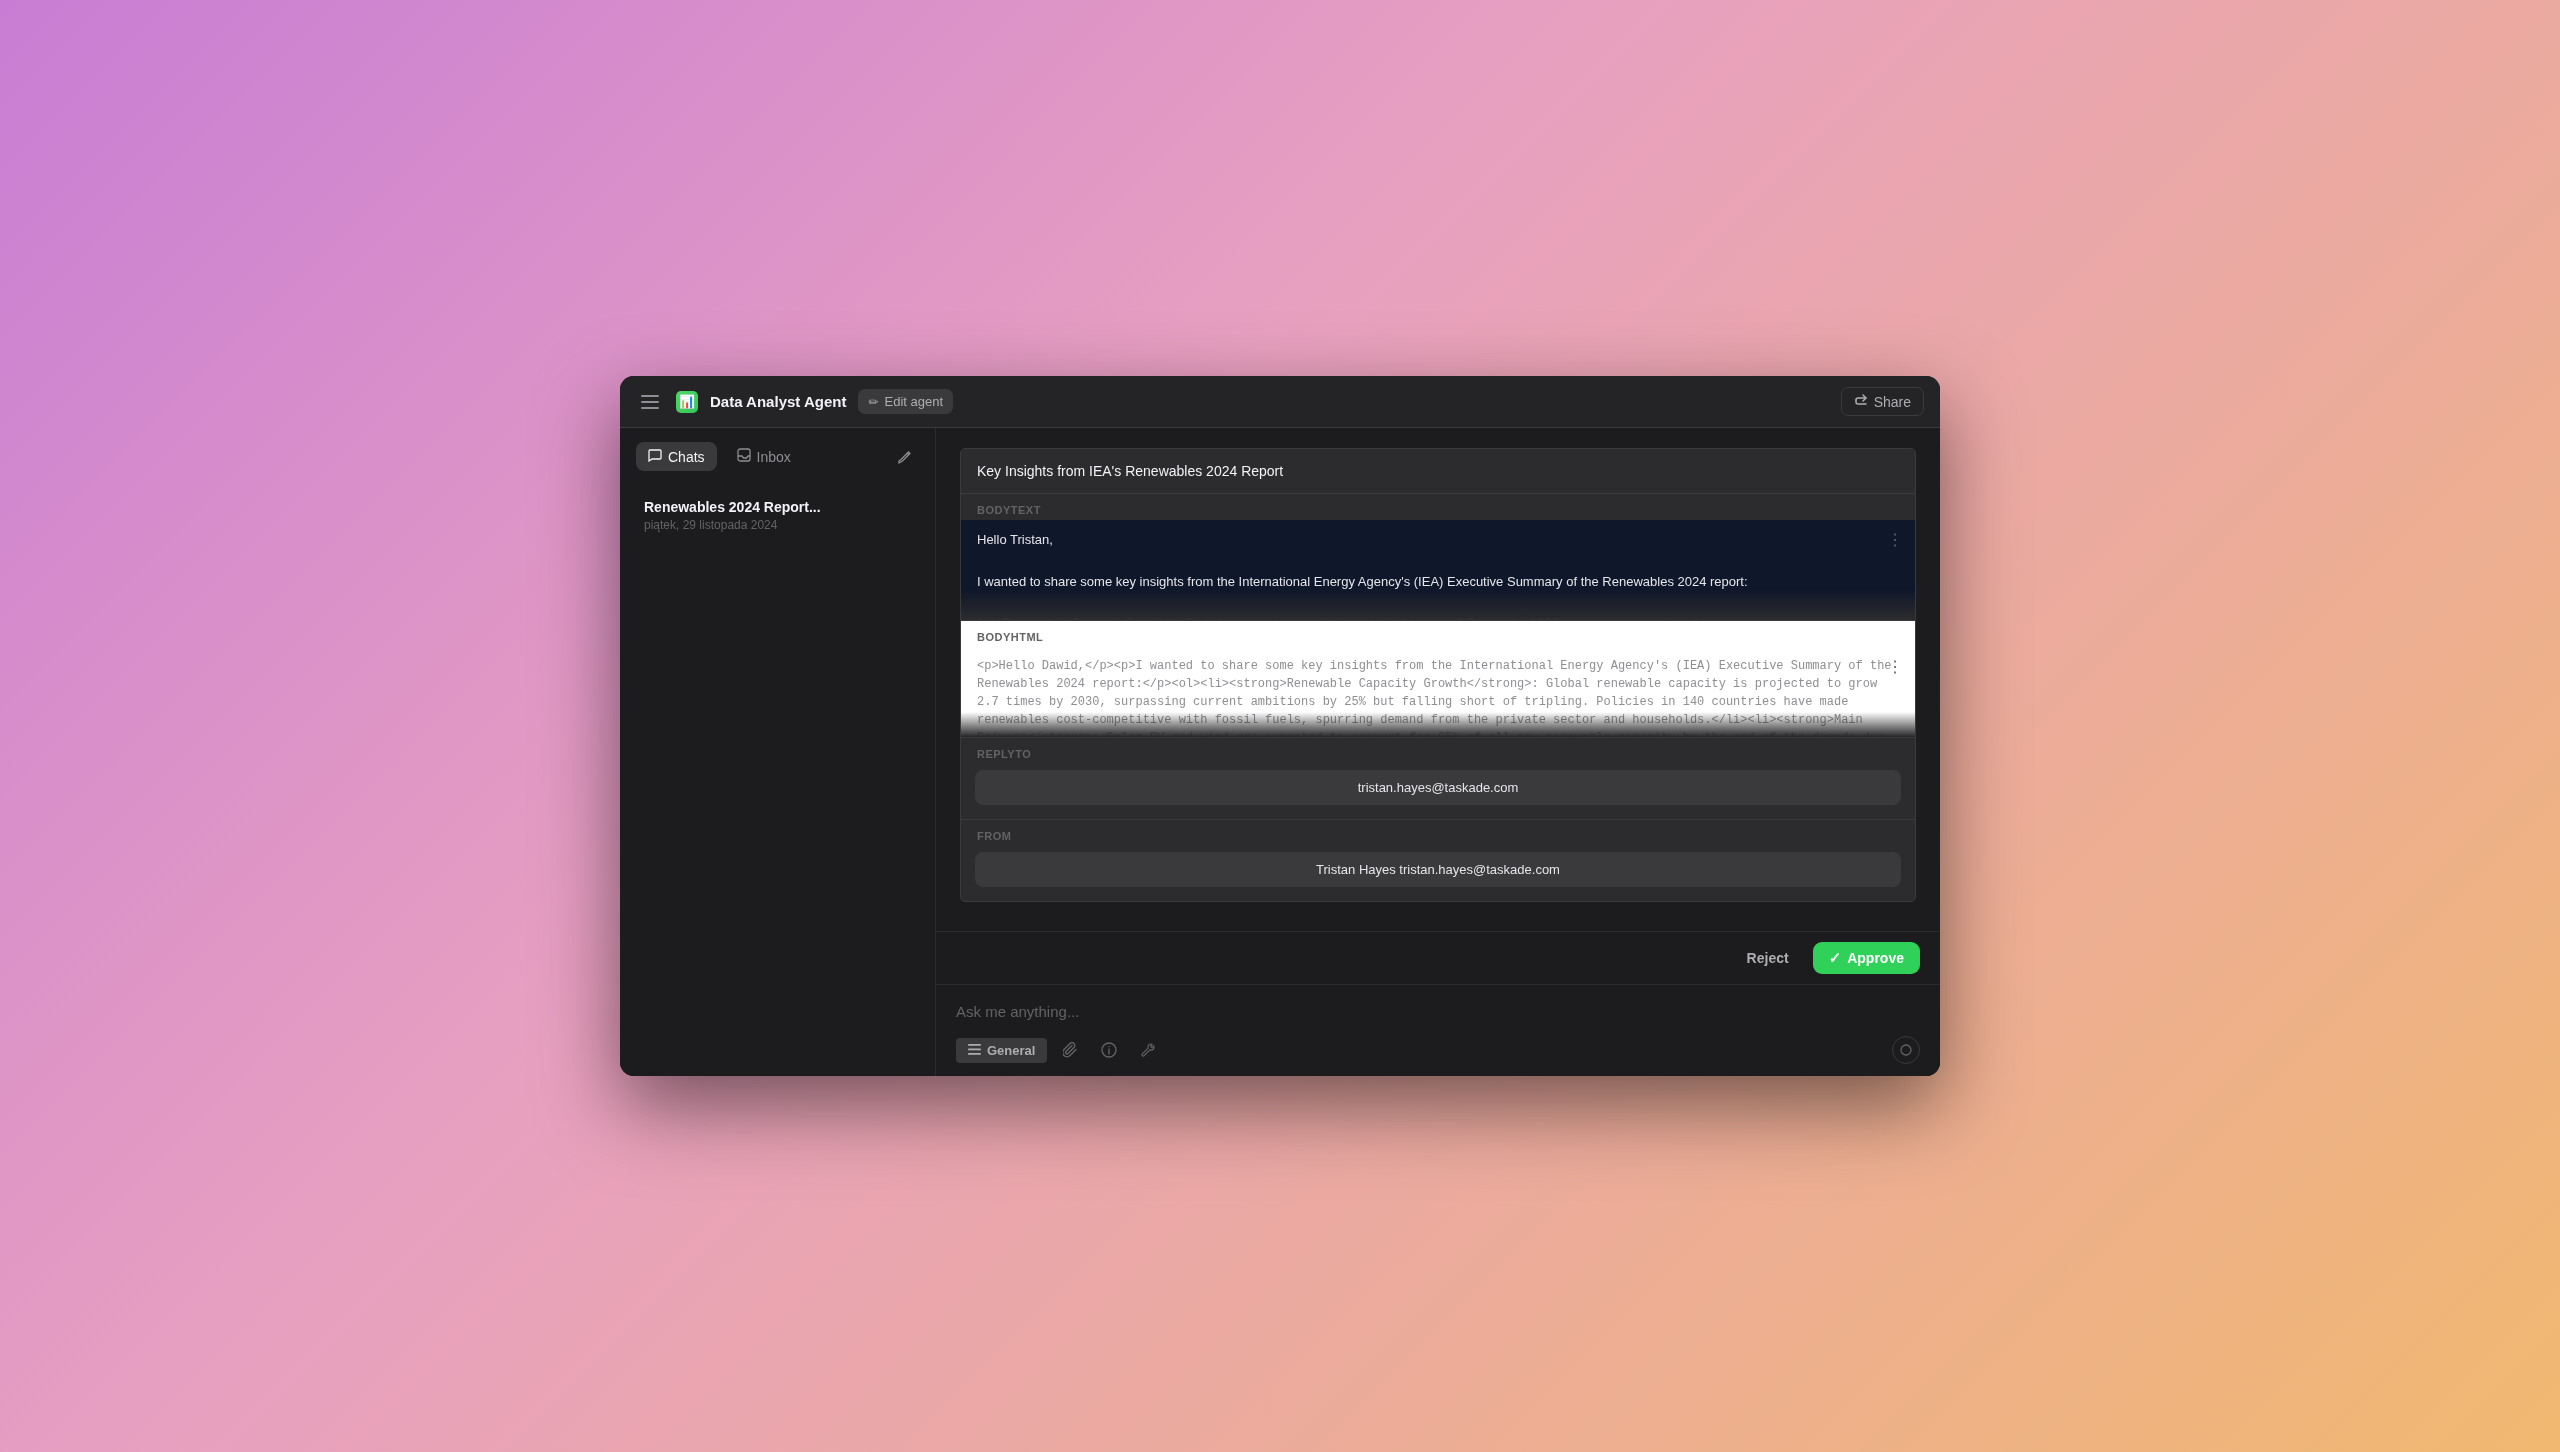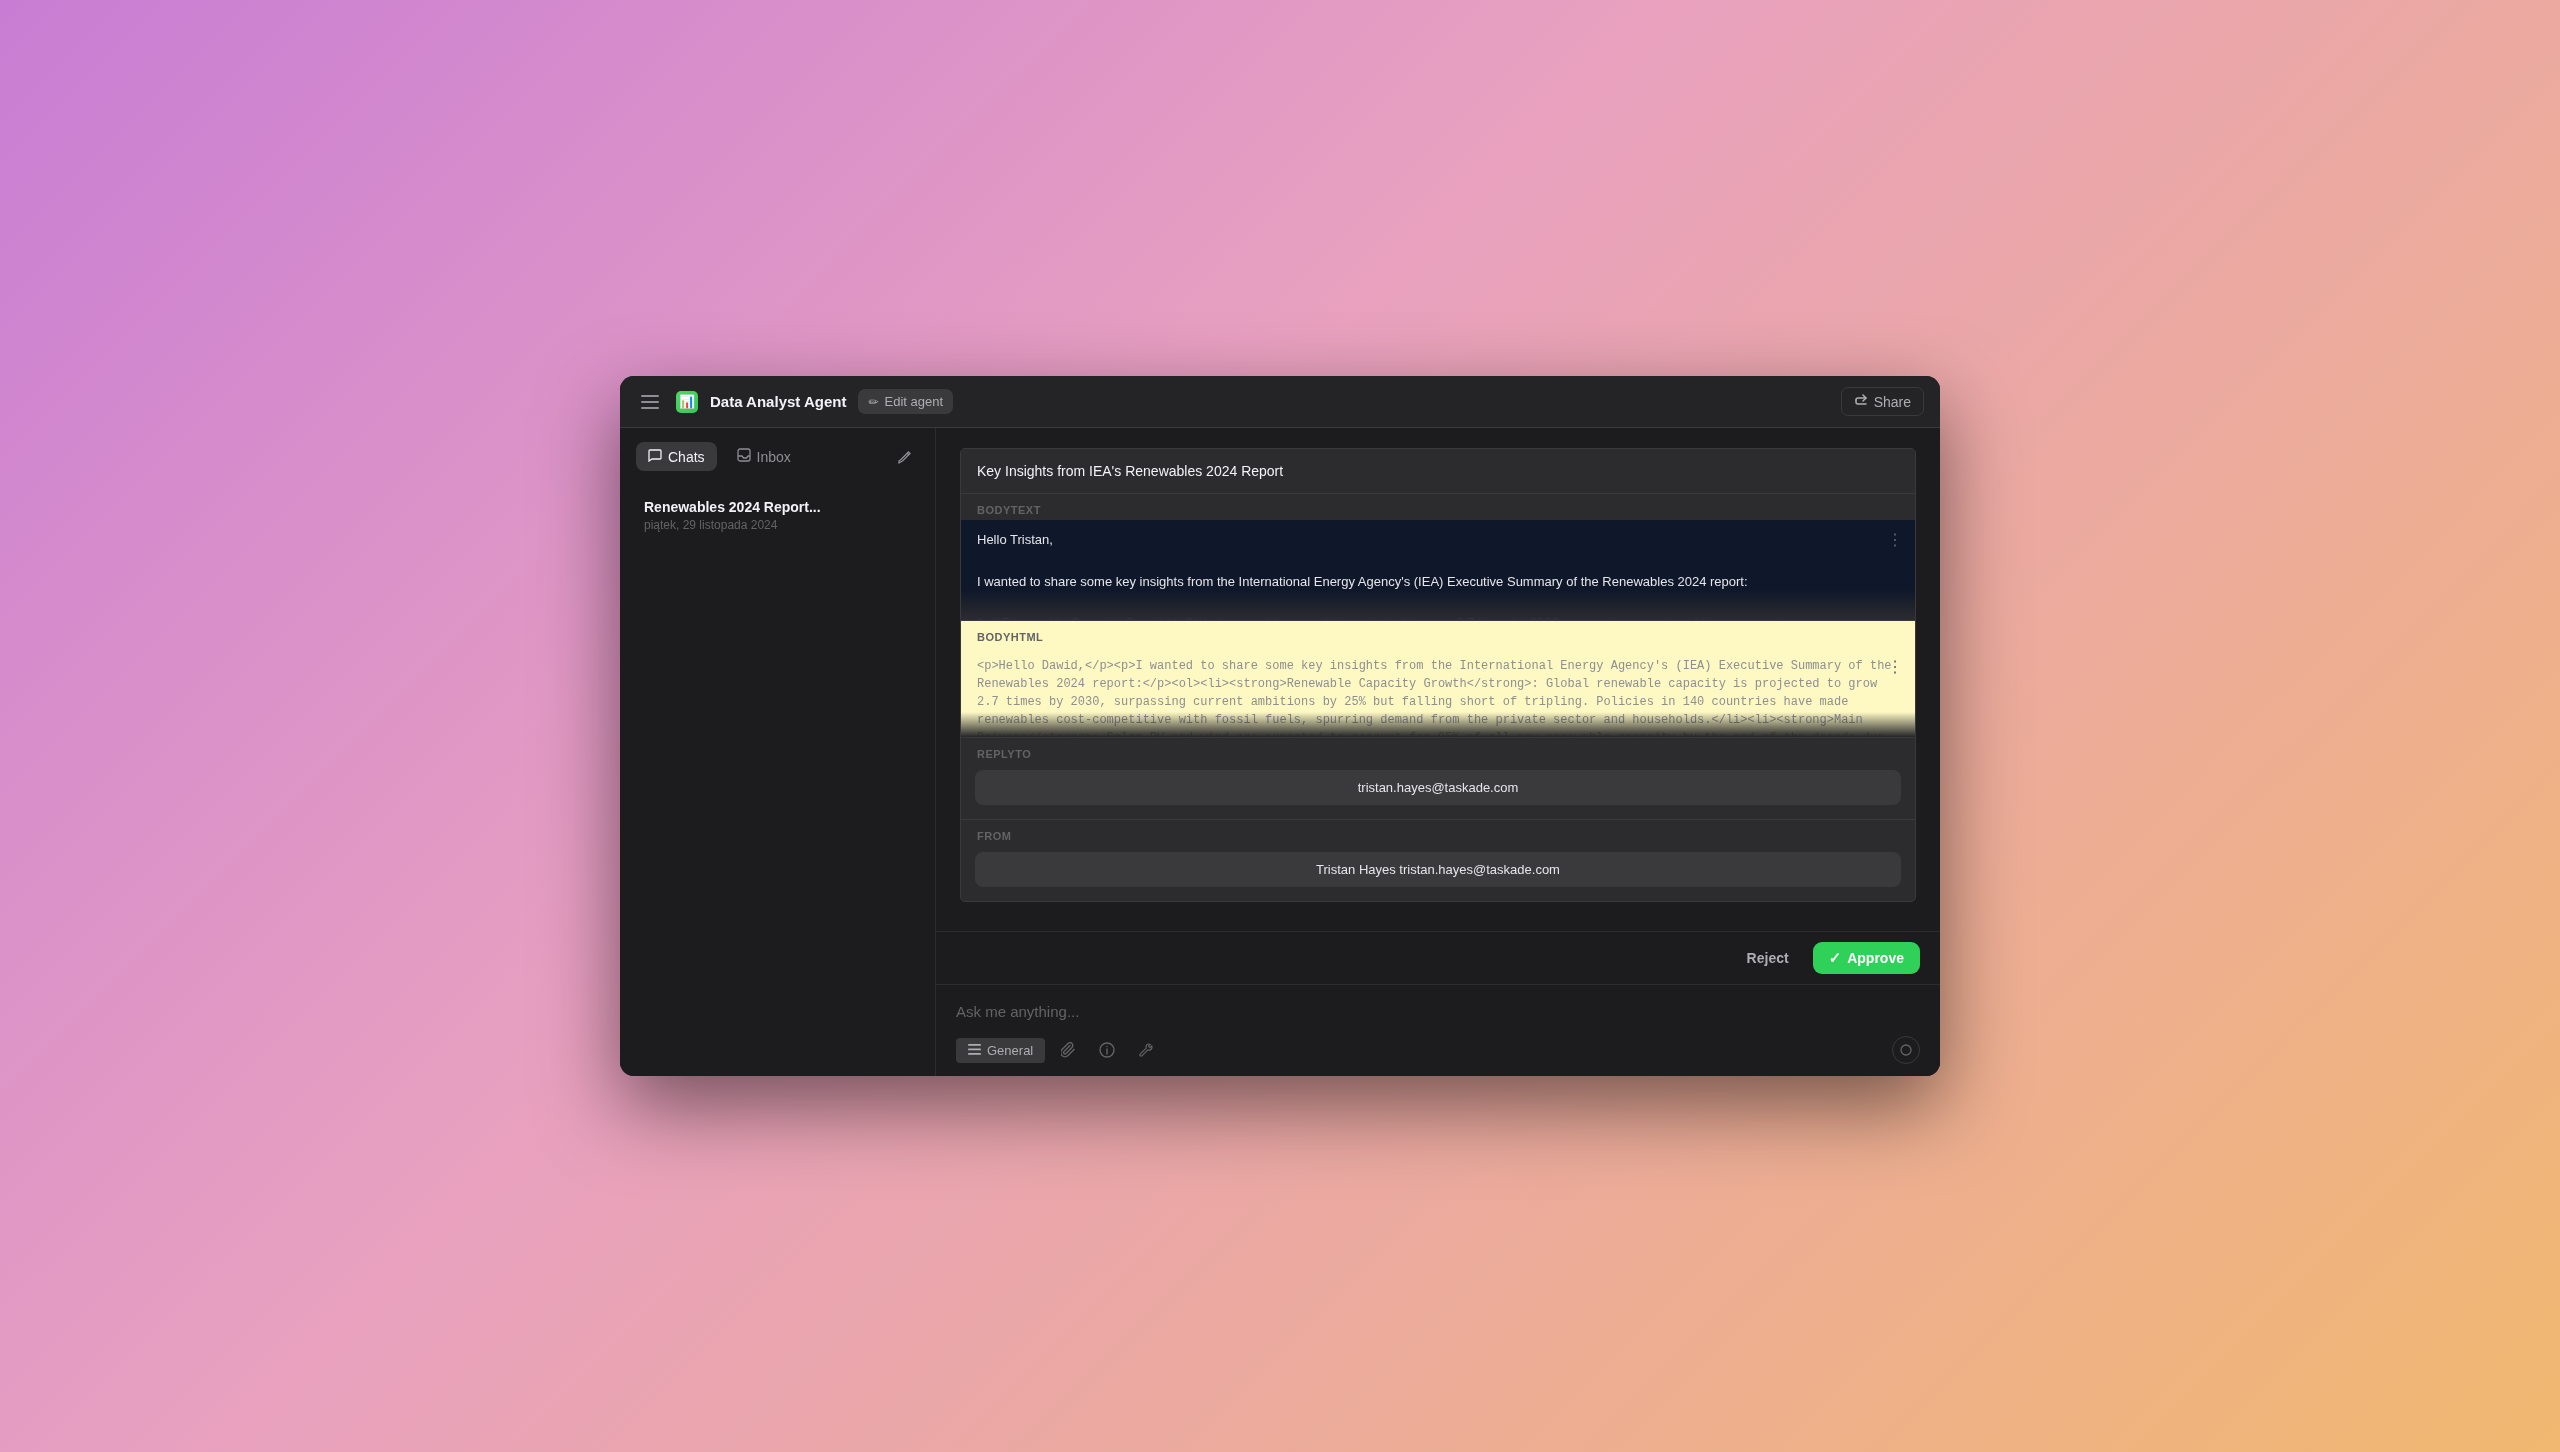--- a/index.html
+++ b/index.html
@@ -216,21 +216,21 @@
       background: linear-gradient(transparent, #2c2c2e);
     }
     .scroll-indicator {
       position: absolute;
       right: 12px;
       top: 10px;
       color: #636366;
       font-size: 16px;
     }
     .bodyhtml-section {
-      background: #fef9c3;
+      background: #ffffff;
       border-top: 1px solid #3a3a3c;
       position: relative;
     }
     .bodyhtml-text {
       padding: 10px 16px 14px;
       color: #8e8e93;
       font-size: 12px;
       line-height: 1.5;
       font-family: 'Courier New', monospace;
       max-height: 90px;
@@ -312,20 +312,21 @@
       display: flex;
       align-items: center;
       gap: 6px;
       padding: 5px 12px;
       background: #3a3a3c;
       border-radius: 4px;
       color: #aeaeb2;
       font-size: 13px;
       cursor: pointer;
       border: none;
+      font-weight: bold;
     }
     .toolbar-icon {
       width: 28px;
       height: 28px;
       display: flex;
       align-items: center;
       justify-content: center;
       color: #636366;
       cursor: pointer;
       border-radius: 6px;

